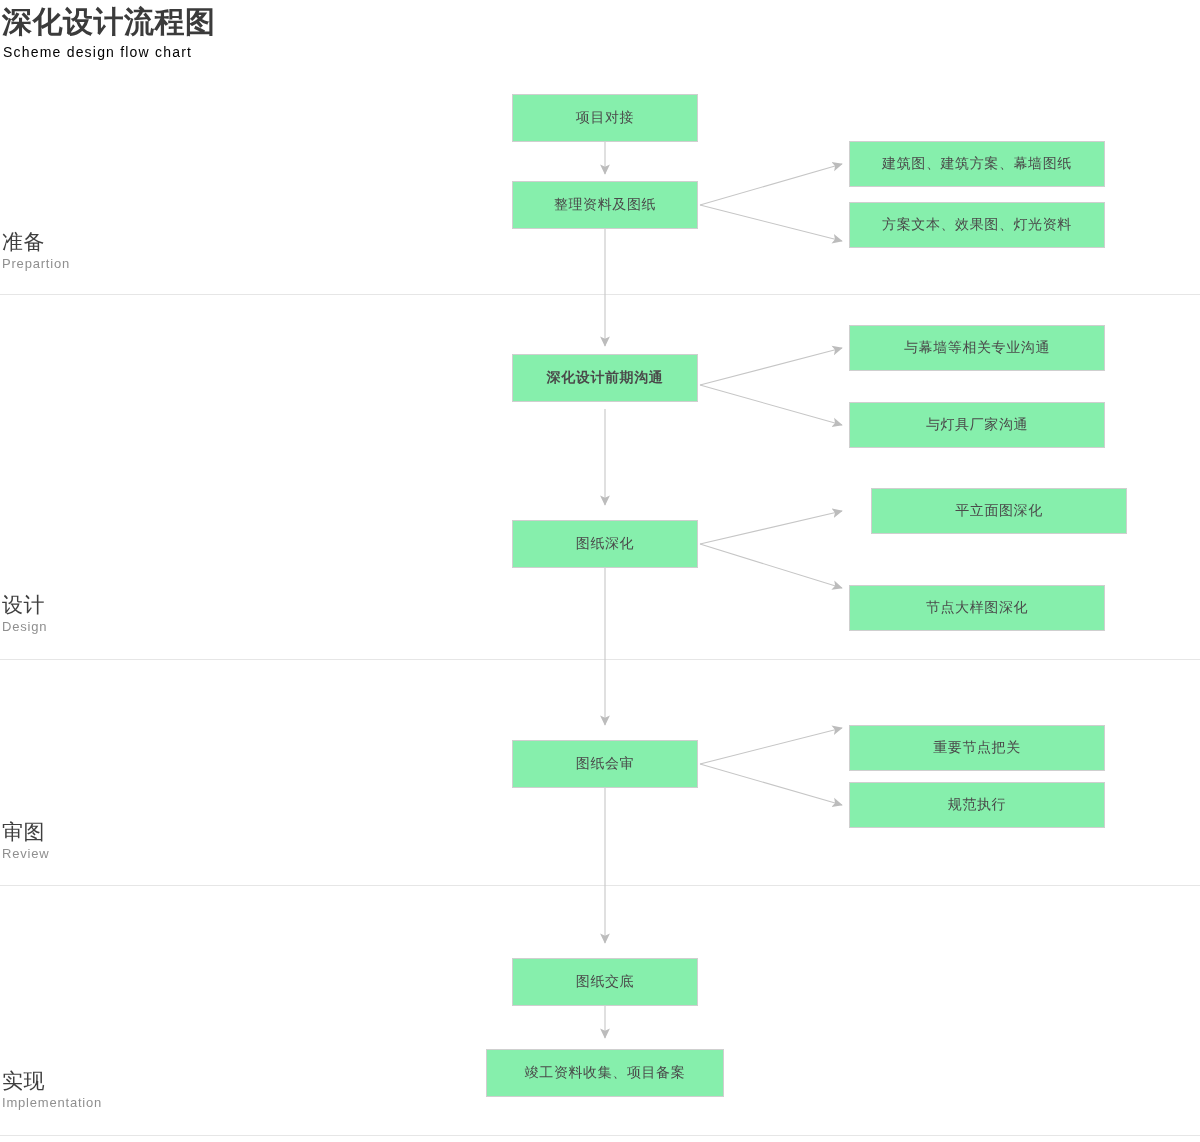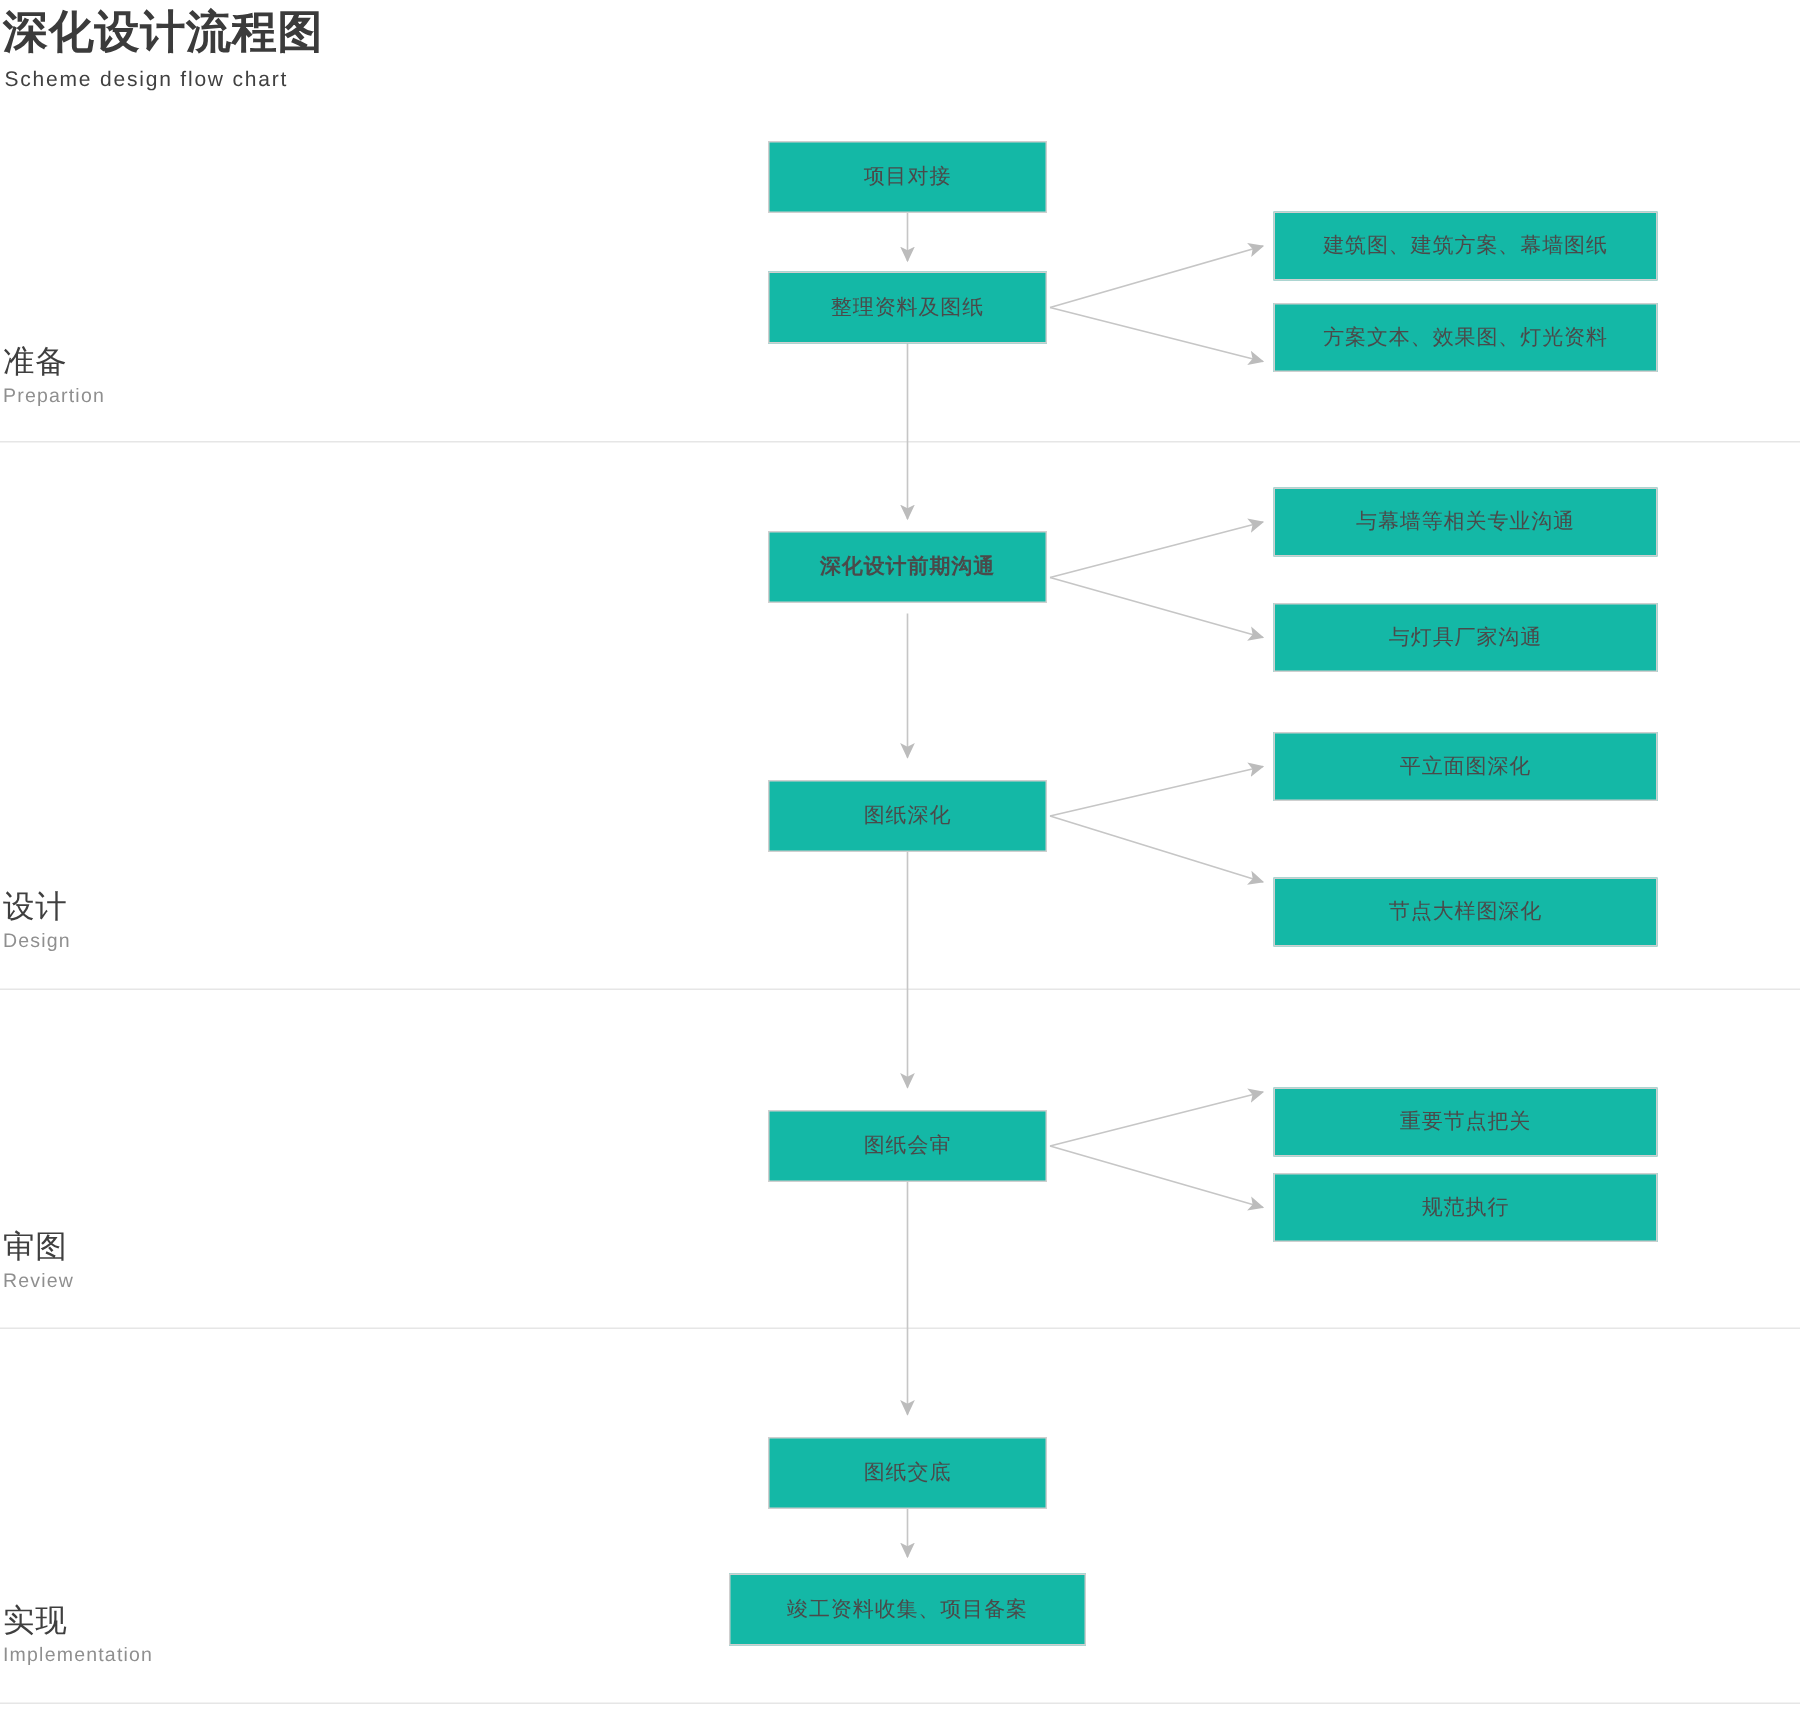--- a/index.html
+++ b/index.html
@@ -25,21 +25,21 @@
     font-weight: 600;
     color: #3b3b3b;
     letter-spacing: 0.5px;
     line-height: 40px;
   }
   .page-subtitle {
     position: absolute;
     left: 3px;
     top: 43px;
     font-size: 14px;
-    color: #404040;
+    color: #000000;
     letter-spacing: 1.2px;
     line-height: 18px;
   }
 
   
   .divider {
     position: absolute;
     left: 0;
     width: 1200px;
     height: 1px;
@@ -59,21 +59,21 @@
     font-size: 13px;
     color: #8f8f8f;
     line-height: 17px;
     letter-spacing: 0.8px;
   }
 
   
   .node {
     position: absolute;
     border: 1px solid #cfcfcf;
-    background: #14b8a6;
+    background: #86efac;
     display: flex;
     align-items: center;
     justify-content: center;
     font-size: 14px;
     color: #4a4a4a;
     letter-spacing: 0.6px;
     text-align: center;
   }
   .node.main  { width: 186px; height: 48px; left: 512px; }
   .node.main.wide { width: 238px; left: 486px; }
@@ -153,18 +153,18 @@
   <div class="node main" style="top:354px;font-weight:bold;">深化设计前期沟通</div>
   <div class="node main" style="top:520px;">图纸深化</div>
   <div class="node main" style="top:740px;">图纸会审</div>
   <div class="node main" style="top:958px;">图纸交底</div>
   <div class="node main wide" style="top:1049px;">竣工资料收集、项目备案</div>
 
   <div class="node branch" style="top:141px;">建筑图、建筑方案、幕墙图纸</div>
   <div class="node branch" style="top:202px;text-align:right;">方案文本、效果图、灯光资料</div>
   <div class="node branch" style="top:402px;">与灯具厂家沟通</div>
   <div class="node branch" style="top:325px;">与幕墙等相关专业沟通</div>
-  <div class="node branch" style="top:488px;">平立面图深化</div>
+  <div class="node branch" style="top:488px;margin-left:22px;">平立面图深化</div>
   <div class="node branch" style="top:585px;">节点大样图深化</div>
   <div class="node branch" style="top:725px;">重要节点把关</div>
   <div class="node branch" style="top:782px;">规范执行</div>
 
 </div>
 
 </body></html>

